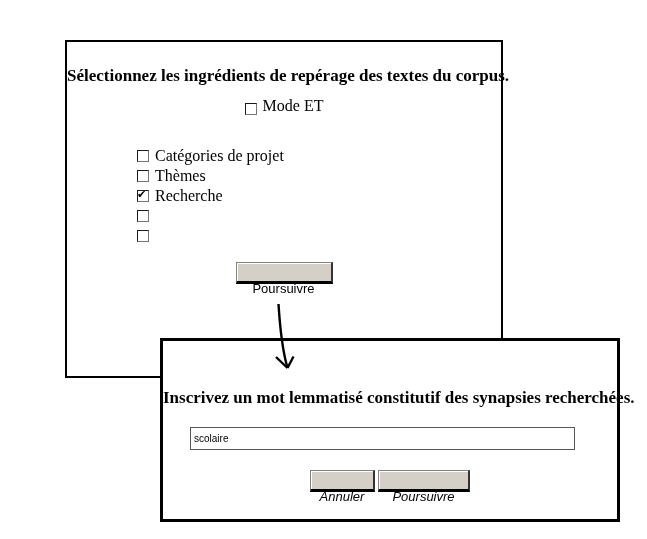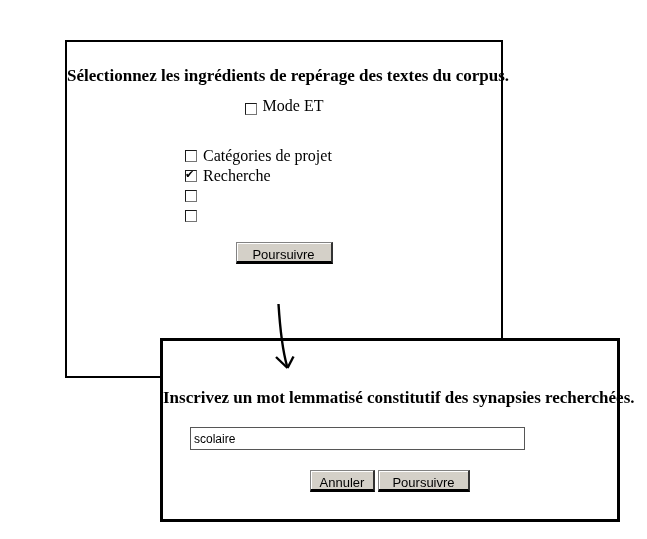--- a/index.html
+++ b/index.html
@@ -51,55 +51,55 @@
     position: absolute;
     top: -3px; left: -1px;
     font-family: "DejaVu Sans", sans-serif;
     font-size: 11px;
     line-height: 14px;
     color: #000;
   }
   .cb.checked .mark { display: block; }
   .cb-label { font-size: 16px; margin-left: 6px; white-space: nowrap; }
 
-  .cb-list { margin: 31px 0 0 118px; }
+  .cb-list { margin: 31px 0 0 70px; }
   .cb-row { display: flex; align-items: center; height: 20px; }
 
   .btn {
     font-family: "Liberation Sans", "DejaVu Sans", sans-serif;
     font-size: 13px;
     line-height: 15px;
     color: #000;
     background: #d4d0c8;
     border-top: 1px solid #828282;
     border-left: 1px solid #828282;
     border-right: 2px solid #333333;
     border-bottom: 3px solid #000000;
     box-shadow: inset 1px 1px 0 #ffffff;
     text-align: center;
-    padding: 4px 4px 0;
+    padding: 18px 4px 0;
     height: 22px;
     cursor: default;
   }
   #dialog1 .btn { display: block; margin: 16px auto 0; min-width: 97px; }
   .btn-row { margin-top: 20px; text-align: center; font-size: 0; }
-  .btn-row .btn { display: inline-block; vertical-align: top; }
+  .btn-row .btn { display: inline-block; vertical-align: top; font-style: italic; }
   .btn-cancel { min-width: 65px; margin-right: 3px; }
   .btn-continue2 { min-width: 92px; }
 
   .text-input {
     display: block;
     margin: 19px 0 0 27px;
-    width: 335px;
+    width: 385px;
     height: 23px;
     border: 1px solid #565656;
     background: #fff;
     padding: 2px 3px;
     font-family: "Liberation Sans", "DejaVu Sans", sans-serif;
-    font-size: 12px;
+    font-size: 10px;
     color: #000;
   }
 
   #arrow-overlay {
     position: absolute;
     left: 0; top: 0;
     width: 647px; height: 539px;
     z-index: 3;
     pointer-events: none;
   }
@@ -116,20 +116,26 @@
     </span>
     <span class="cb-label">Mode ET</span>
   </div>
 
   <div class="cb-list">
     <div class="cb-row">
       <span class="cb">
         
       </span>
       <span class="cb-label">Catégories de projet</span>
+    </div>
+    <div class="cb-row">
+      <span class="cb">
+        
+      </span>
+      <span class="cb-label">Thèmes</span>
     </div>
     <div class="cb-row">
       <span class="cb checked">
         <span class="mark">✔</span>
       </span>
       <span class="cb-label">Recherche</span>
     </div>
     <div class="cb-row">
       <span class="cb">
         

